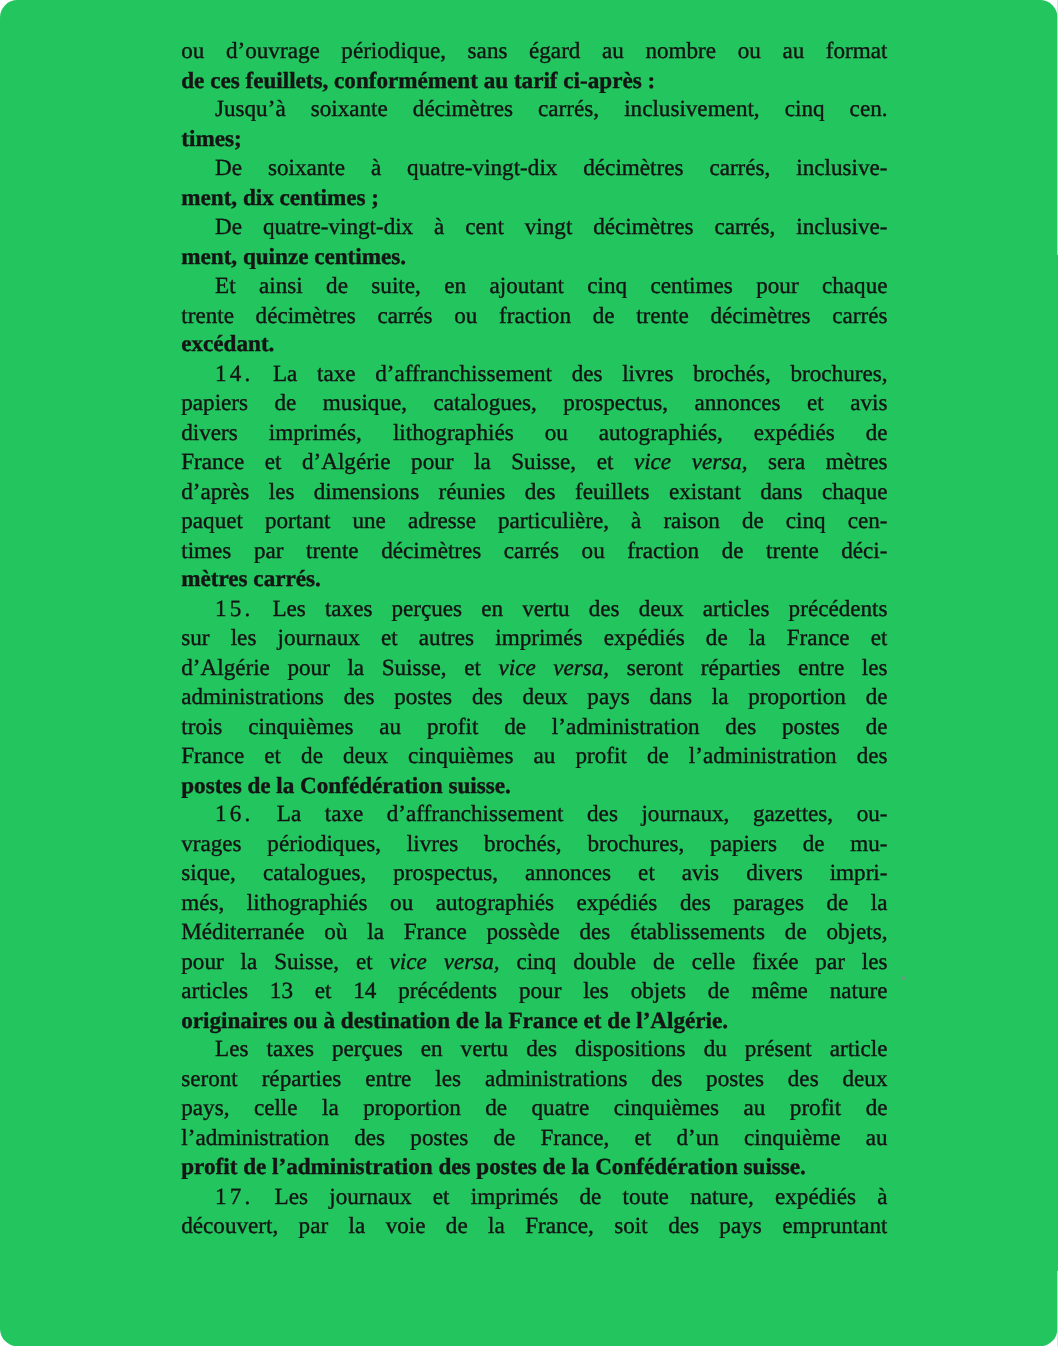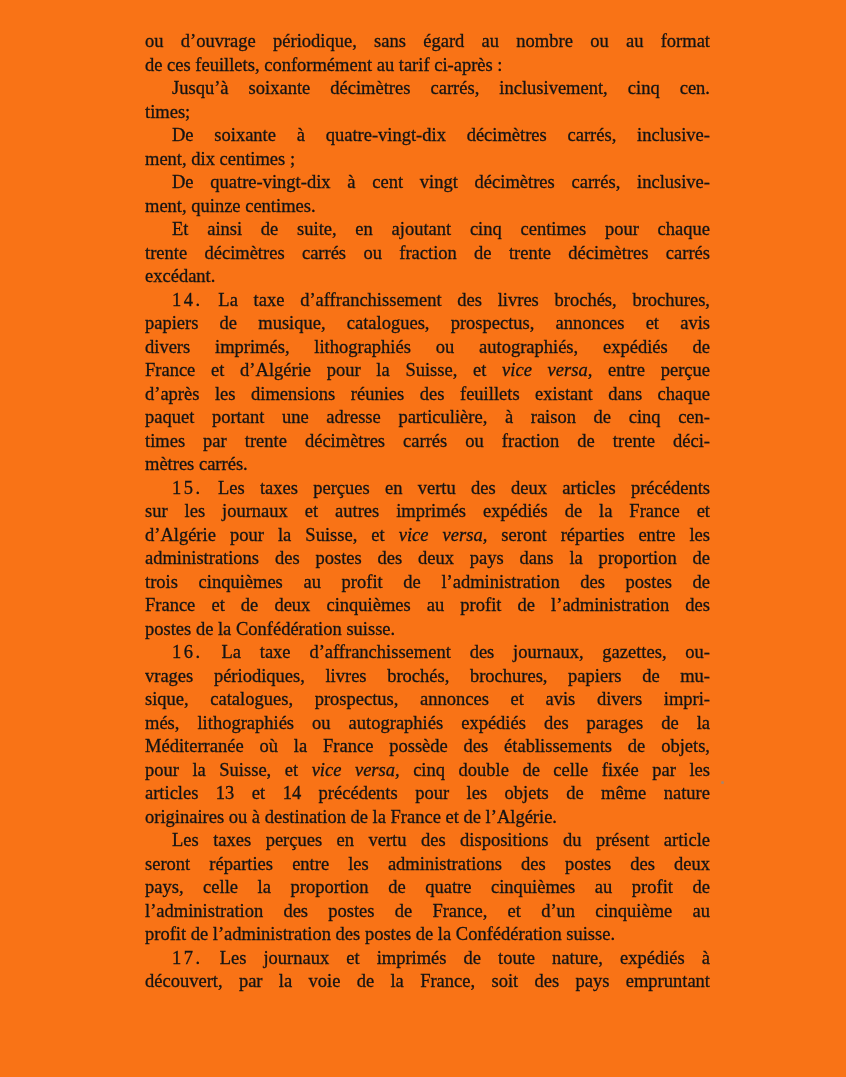--- a/index.html
+++ b/index.html
@@ -4,42 +4,44 @@
 <style>
   html, body {
     margin: 0;
     padding: 0;
     background: #ffffff;
   }
   .page {
     position: relative;
     width: 846px;
     height: 1077px;
-    background: #f97316;
+    background: #22c55e;
     overflow: hidden;
+    border-radius: 14px;
   }
   .text-block {
     position: absolute;
     left: 145px;
     top: 30px;
     width: 565px;
     font-family: "Liberation Serif", "DejaVu Serif", serif;
     font-size: 18.5px;
     line-height: 23.5px;
     color: #141414;
     -webkit-text-stroke: 0.3px #141414;
   }
   .line {
     height: 23.5px;
     overflow: hidden;
     text-align: justify;
     text-align-last: justify;
   }
   .line.last {
     text-align-last: left;
+    font-weight: bold;
   }
   .line.indent {
     text-indent: 27px;
   }
   .it {
     font-style: italic;
   }
   .sp {
     letter-spacing: 2.5px;
   }
@@ -66,21 +68,21 @@
       <div class="line indent"><span class="">De soixante à quatre-vingt-dix décimètres carrés, inclusive-</span></div>
       <div class="line last"><span class="">ment, dix centimes ;</span></div>
       <div class="line indent"><span class="">De quatre-vingt-dix à cent vingt décimètres carrés, inclusive-</span></div>
       <div class="line last"><span class="">ment, quinze centimes.</span></div>
       <div class="line indent"><span class="">Et ainsi de suite, en ajoutant cinq centimes pour chaque</span></div>
       <div class="line"><span class="">trente décimètres carrés ou fraction de trente décimètres carrés</span></div>
       <div class="line last"><span class="">excédant.</span></div>
       <div class="line indent"><span class="sp">14.</span><span class=""> La taxe d’affranchissement des livres brochés, brochures,</span></div>
       <div class="line"><span class="">papiers de musique, catalogues, prospectus, annonces et avis</span></div>
       <div class="line"><span class="">divers imprimés, lithographiés ou autographiés, expédiés de</span></div>
-      <div class="line"><span class="">France et d’Algérie pour la Suisse, et </span><span class="it ">vice versa,</span><span class=""> entre perçue</span></div>
+      <div class="line"><span class="">France et d’Algérie pour la Suisse, et </span><span class="it ">vice versa,</span><span class=""> sera mètres</span></div>
       <div class="line"><span class="">d’après les dimensions réunies des feuillets existant dans chaque</span></div>
       <div class="line"><span class="">paquet portant une adresse particulière, à raison de cinq cen-</span></div>
       <div class="line"><span class="">times par trente décimètres carrés ou fraction de trente déci-</span></div>
       <div class="line last"><span class="">mètres carrés.</span></div>
       <div class="line indent"><span class="sp">15.</span><span class=""> Les taxes perçues en vertu des deux articles précédents</span></div>
       <div class="line"><span class="">sur les journaux et autres imprimés expédiés de la France et</span></div>
       <div class="line"><span class="">d’Algérie pour la Suisse, et </span><span class="it ">vice versa,</span><span class=""> seront réparties entre les</span></div>
       <div class="line"><span class="">administrations des postes des deux pays dans la proportion de</span></div>
       <div class="line"><span class="">trois cinquièmes au profit de l’administration des postes de</span></div>
       <div class="line"><span class="">France et de deux cinquièmes au profit de l’administration des</span></div>

